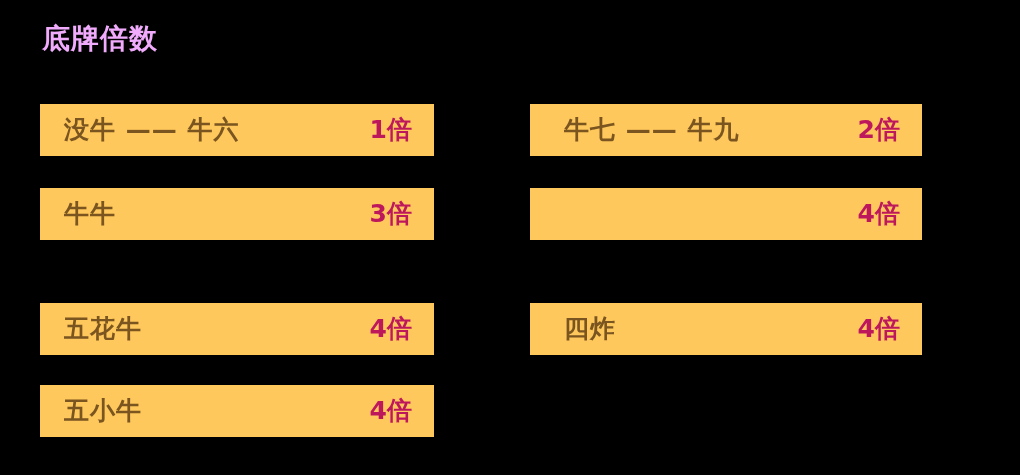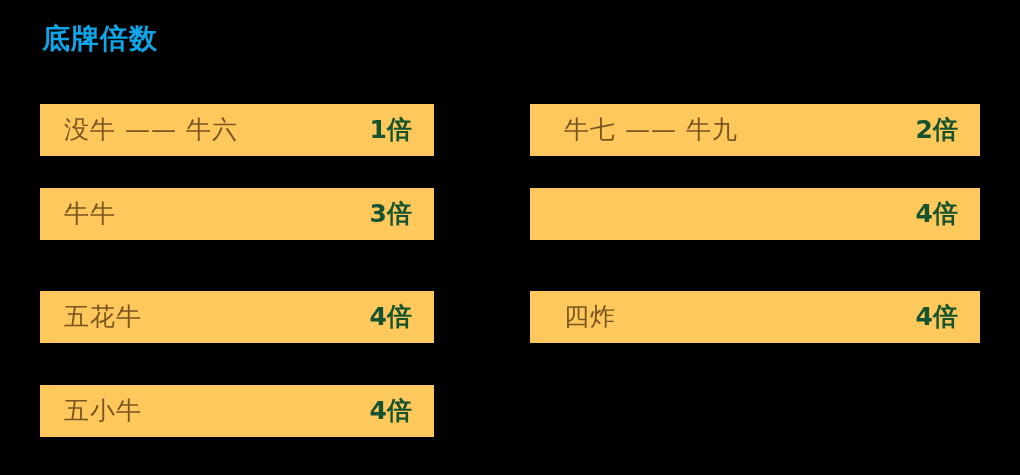--- a/index.html
+++ b/index.html
@@ -14,21 +14,21 @@
     background: #000000;
     font-family: "DejaVu Sans", "Liberation Sans", sans-serif;
     overflow: hidden;
   }
   #page-title {
     position: absolute;
     left: 42px;
     top: 22px;
     font-size: 28px;
     font-weight: bold;
-    color: #0ea5e9;
+    color: #f0abfc;
     letter-spacing: 1px;
     line-height: 34px;
     white-space: nowrap;
   }
   .rows-layer {
     position: absolute;
     left: 0;
     top: 0;
     width: 1020px;
     height: 475px;
@@ -36,44 +36,44 @@
   .multiplier-row {
     position: absolute;
     height: 52px;
     background: #FFC85C;
     box-sizing: border-box;
     display: flex;
     align-items: center;
     padding: 0 22px 0 24px;
   }
   .multiplier-row.col-left  { left: 40px;  width: 394px; }
-  .multiplier-row.col-right { left: 530px; width: 450px; padding-left: 34px; }
+  .multiplier-row.col-right { left: 530px; width: 392px; padding-left: 34px; }
   .row-y-0 { top: 104px; }
   .row-y-1 { top: 188px; }
-  .row-y-2 { top: 291px; gap: 12px; }
+  .row-y-2 { top: 303px; gap: 12px; }
   .row-y-3 { top: 385px; }
 
   .row-label {
     flex: 0 0 auto;
     font-size: 25px;
-    font-weight: normal;
+    font-weight: bold;
     color: #7A5520;
     letter-spacing: 1px;
     line-height: 30px;
     white-space: nowrap;
     text-align: right;
   }
   .row-spacer {
     flex: 1 1 auto;
   }
   .row-value {
     flex: 0 0 auto;
     font-size: 25px;
     font-weight: bold;
-    color: #14532d;
+    color: #be185d;
     letter-spacing: 0px;
     line-height: 30px;
     white-space: nowrap;
   }
 </style>
 </head>
 <body>
 
 <div id="root">
 

